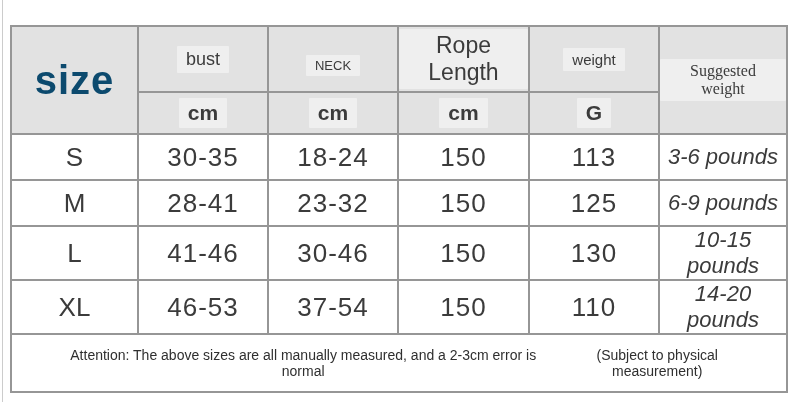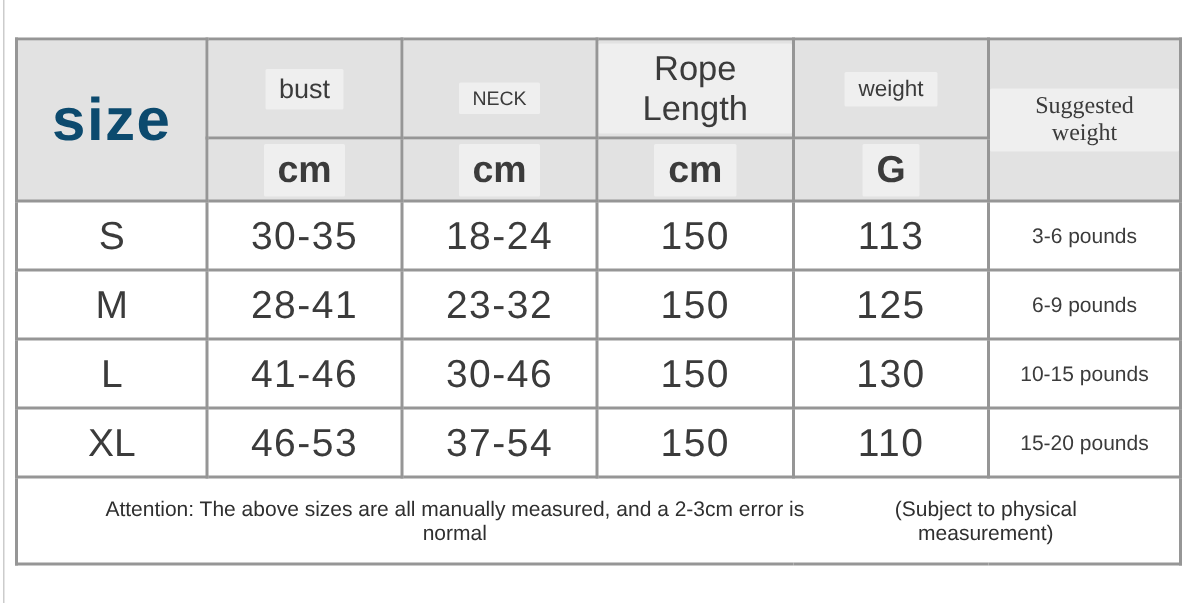--- a/index.html
+++ b/index.html
@@ -19,26 +19,26 @@
   .hdr{background:#e2e2e2;}
   tr.h1 td{height:64px;}
   tr.h2 td{height:40px;}
   tr.data td{height:44px;}
   tr.foot td{height:56px;}
   .size-cell{font-size:40px;font-weight:600;color:#0c4a6e;letter-spacing:1px;}
   .col-label{font-size:18px;}
   .col-label.small{font-size:13px;margin-top:12px;}
   .col-label.rope{font-size:23px;}
   .col-label.weight{font-size:15px;}
-  .unit-cell{font-size:25px;font-weight:700;}
+  .unit-cell{font-size:21px;font-weight:700;}
   .suggested-hdr{font-size:16px;font-family:Liberation Serif, serif;}
   .hl{background:rgba(255,255,255,0.45);padding:3px 9px;border-radius:1px;display:inline-block;}
   .size-val{font-size:26px;}
   .num-val{font-size:26px;letter-spacing:1px;}
-  .pounds-val{font-size:14px;}
+  .pounds-val{font-size:22px;font-style:italic;}
   .foot-wrap{
     display:flex;justify-content:flex-end;align-items:center;
     padding:0 24px 0 42px;font-size:14px;color:#2f2f2f;
   }
 </style>
 </head>
 <body>
 
 <div class="edge-line"></div>
 
@@ -90,21 +90,21 @@
       <td class="num-val">150</td>
       <td class="num-val">130</td>
       <td class="pounds-val">10-15 pounds</td>
     </tr>
     <tr class="data">
       <td class="size-val">XL</td>
       <td class="num-val">46-53</td>
       <td class="num-val">37-54</td>
       <td class="num-val">150</td>
       <td class="num-val">110</td>
-      <td class="pounds-val">15-20 pounds</td>
+      <td class="pounds-val">14-20 pounds</td>
     </tr>
 
     <tr class="foot">
       <td colspan="6">
         <div class="foot-wrap">
           <span>Attention: The above sizes are all manually measured, and a 2-3cm error is normal</span>
           <span>(Subject to physical measurement)</span>
         </div>
       </td>
     </tr>

